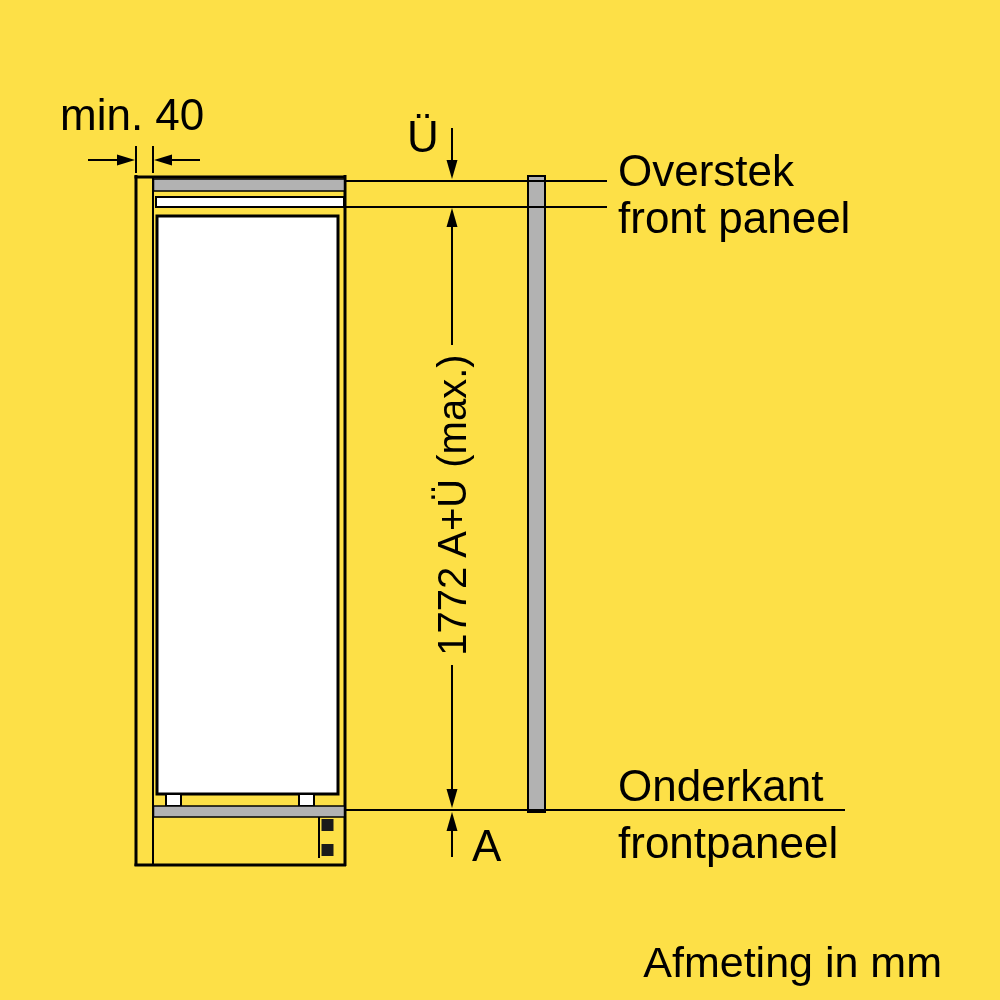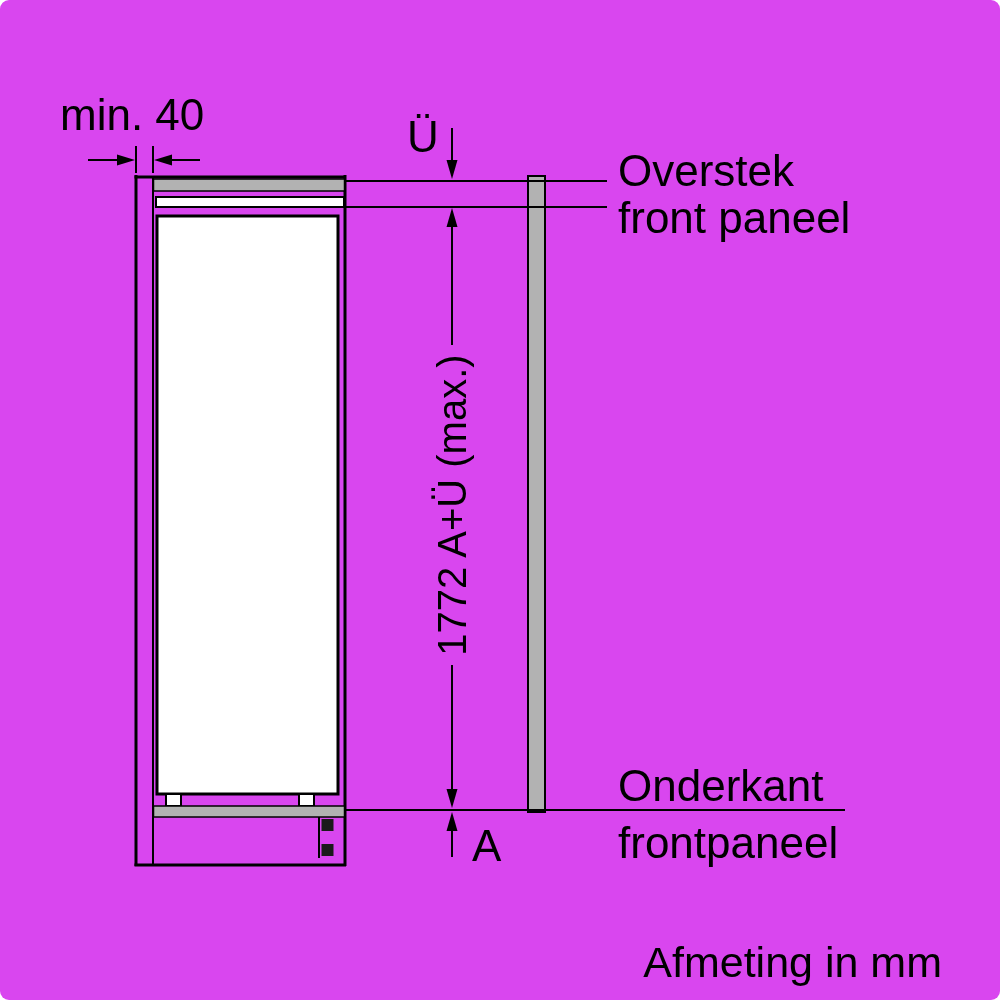--- a/index.html
+++ b/index.html
@@ -4,23 +4,22 @@
 <style>
   html, body {
     margin: 0;
     padding: 0;
     background: #ffffff;
   }
   #stage {
     width: 1000px;
     height: 1000px;
     position: relative;
-    background: #d946ef;
+    background: #fde047;
     overflow: hidden;
-    border-radius: 9px;
   }
   svg text {
     font-family: "Liberation Sans", sans-serif;
     fill: #000000;
   }
   .lbl      { font-size: 44px; }
   .lbl-dim  { font-size: 40px; }
   .footer-lbl { font-size: 43px; }
 </style>
 </head>

